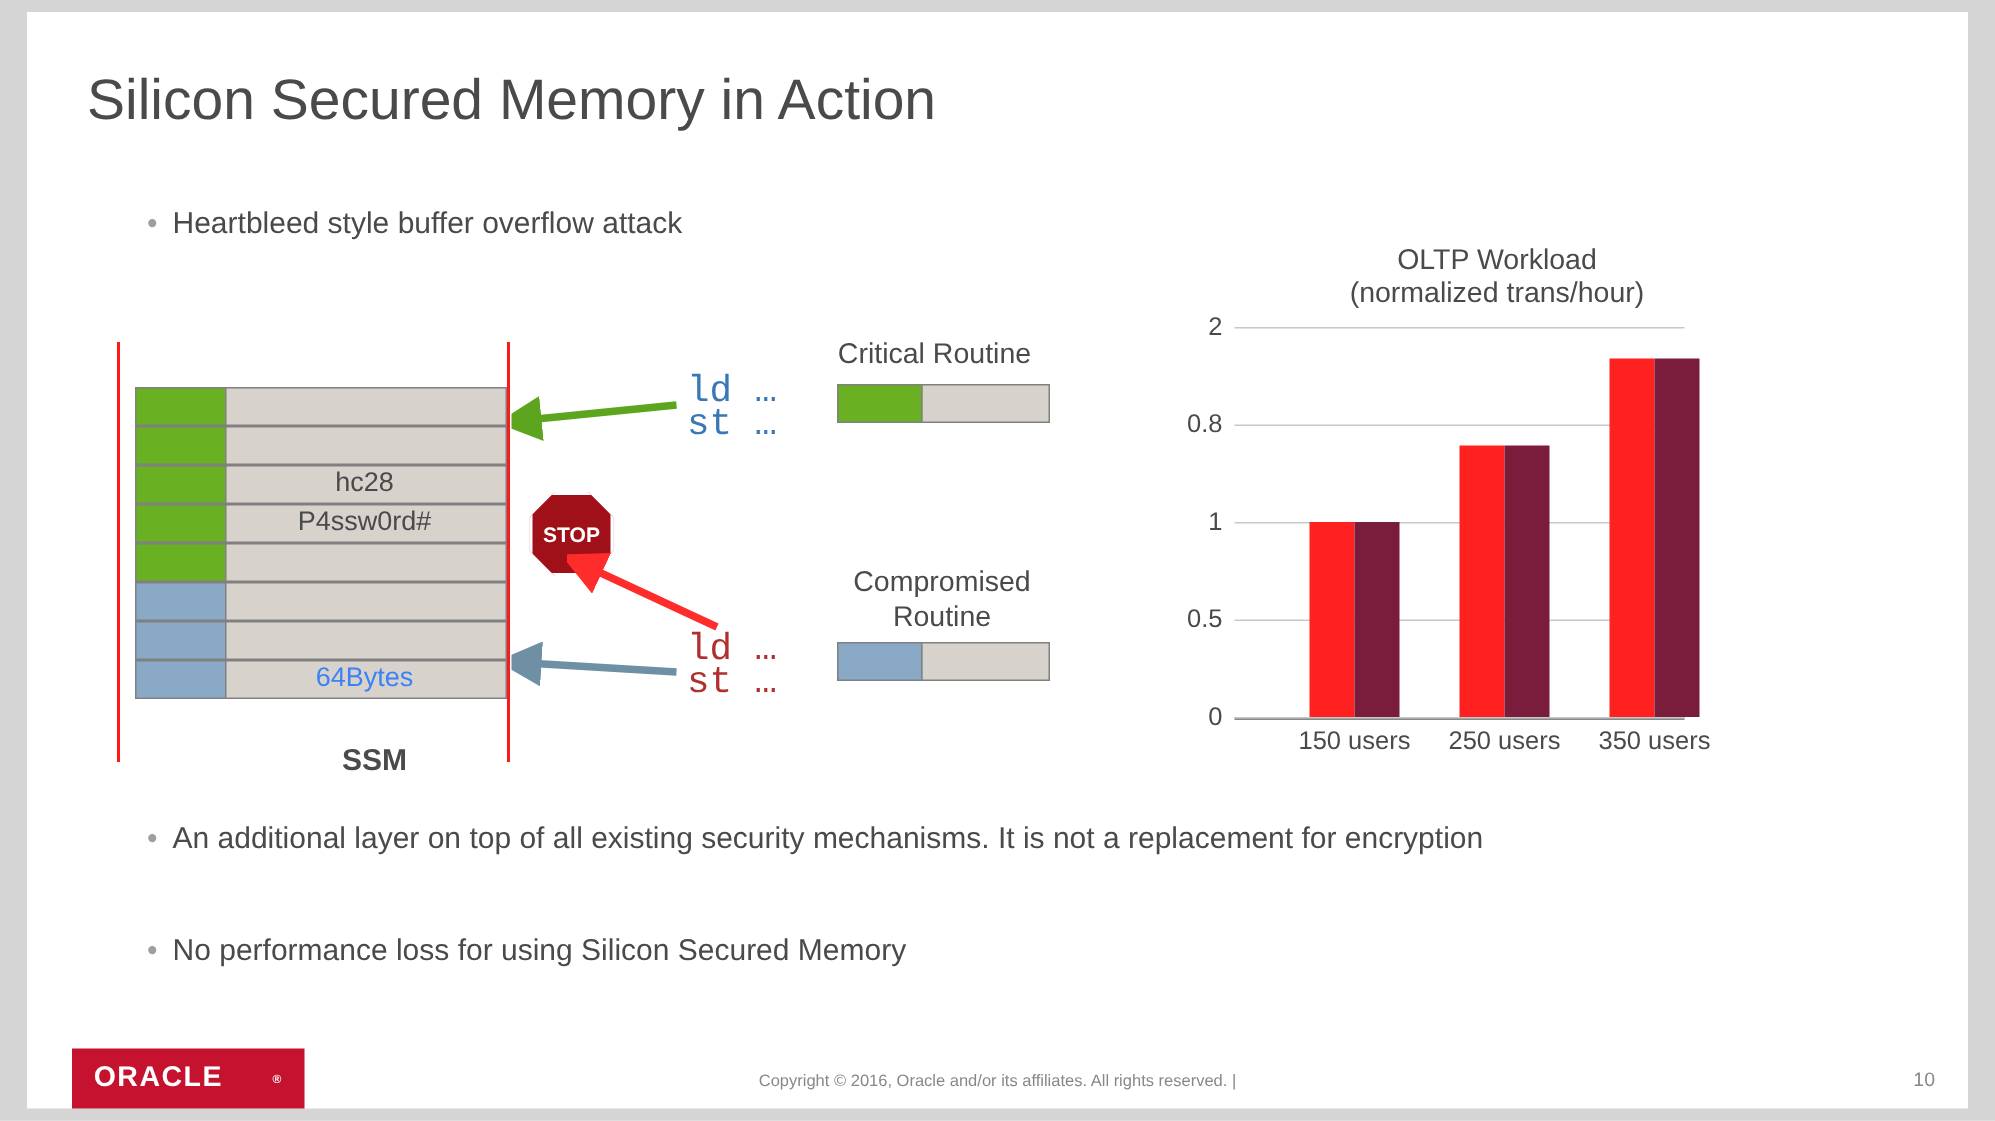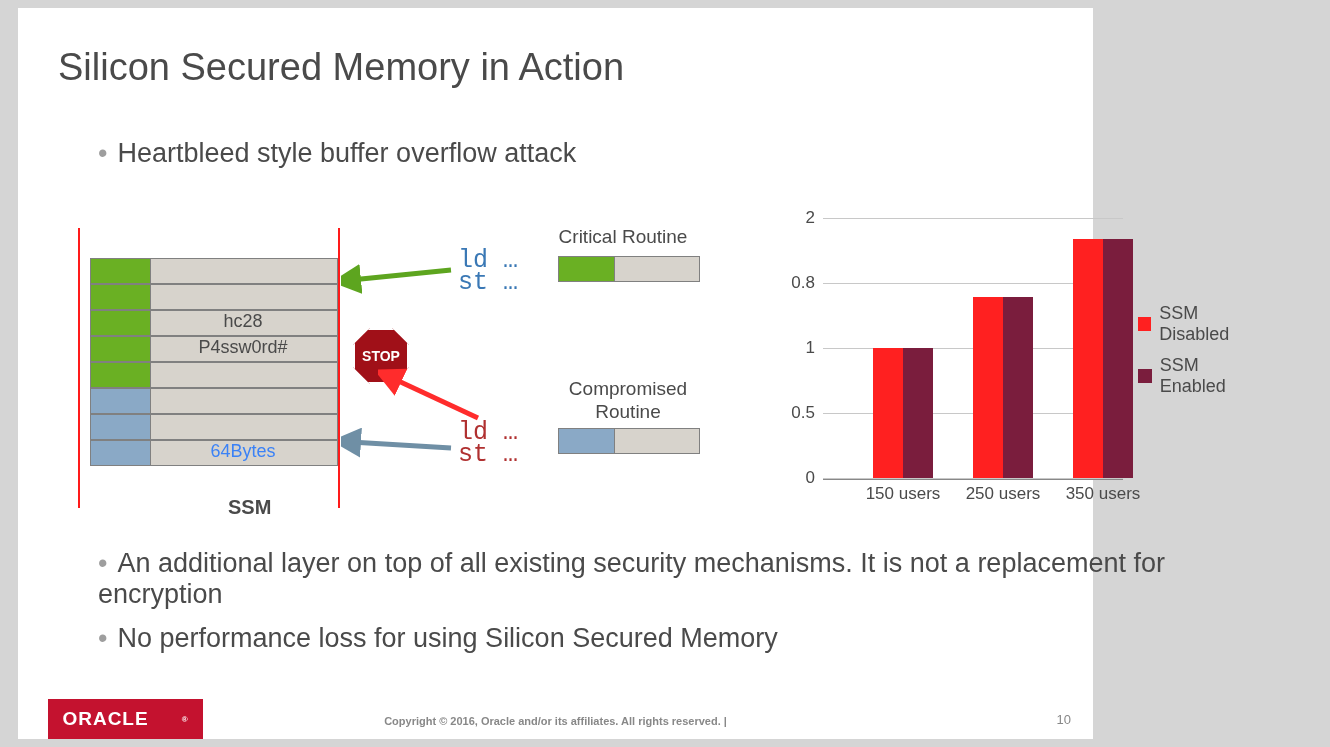--- a/index.html
+++ b/index.html
@@ -1,24 +1,24 @@
 <!DOCTYPE html>
 <html><head>
 <meta charset="utf-8">
 <style>
   html,body{margin:0;padding:0;font-family:"Segoe UI",Arial,sans-serif;background:#d5d5d5;}
   .stage{width:1330px;height:747px;position:relative;background:#d5d5d5;}
-  .slide{position:absolute;left:18px;top:8px;width:1040px;height:731px;background:#ffffff;padding-left:35px;}
+  .slide{position:absolute;left:18px;top:8px;width:1294px;height:731px;background:#ffffff;}
   .title{position:absolute;left:40px;top:38px;font-size:38px;font-weight:300;color:#4a4a4a;}
-  .bullet{position:absolute;color:#4a4a4a;font-size:27px;font-weight:300;}
+  .bullet{position:absolute;color:#4a4a4a;font-size:20px;font-weight:300;}
   .bullet .dot{color:#9e9e9e;margin-right:10px;}
   .footer-bar{position:absolute;left:0;bottom:0;width:100%;height:42px;}
   .oracle-badge{position:absolute;left:30px;bottom:0;width:155px;height:40px;background:#c4122f;color:#fff;display:flex;align-items:center;justify-content:center;font-weight:700;font-size:19px;letter-spacing:1px;font-family:Arial,sans-serif;gap:31px;}
   .oracle-badge sup{font-size:8px;margin-left:2px;}
-  .copyright{position:absolute;bottom:12px;left:0;width:100%;text-align:center;font-size:11px;color:#888;font-weight:bold;}
+  .copyright{position:absolute;bottom:12px;left:0;width:100%;text-align:center;font-size:11px;color:#888;}
   .pagenum{position:absolute;right:22px;bottom:12px;font-size:13px;color:#888;}
   
   .diagram{position:absolute;left:60px;top:220px;width:640px;height:300px;}
   .redline{position:absolute;width:2px;background:#ff1a1a;}
   .memrow{position:absolute;height:24px;border:1px solid #808080;background:#d7d3cc;}
   .tag{position:absolute;width:60px;height:24px;border:1px solid #808080;}
   .tag.green{background:#6ab023;}
   .tag.blue{background:#8aa9c6;}
   .rowlabel{position:absolute;width:180px;text-align:center;font-size:18px;color:#4a4a4a;}
   .ssm-label{position:absolute;font-size:20px;font-weight:600;color:#4a4a4a;}
@@ -116,50 +116,41 @@
     <defs>
             <marker id="ab" markerWidth="10" markerHeight="10" refX="2" refY="3" orient="auto">
               <path d="M0,0 L6,3 L0,6 Z" fill="#6f8fa5"></path>
             </marker>
           </defs>
     <line x1="110" y1="20" x2="10" y2="14" stroke="#6f8fa5" stroke-width="5" marker-end="url(#ab)"></line>
   </svg>
 </div>
 
 <div class="chart">
+  <div class="chart-title" id="chart-title">OLTP Workload<br>(normalized trans/hour)</div>
   <div class="plot" id="plot">
           <div class="grid" style="top: 260px;"></div>
           <div class="ytick" style="top: 260px;">0</div>
           <div class="grid" style="top: 195px;"></div>
           <div class="ytick" style="top: 195px;">0.5</div>
           <div class="grid" style="top: 130px;"></div>
           <div class="ytick" style="top: 130px;">1</div>
           <div class="grid" style="top: 65px;"></div>
           <div class="ytick" style="top: 65px;">0.8</div>
           <div class="grid" style="top: 0px;"></div>
           <div class="ytick" style="top: 0px;">2</div>
           <div class="bar red" style="height: 130px; left: 50px; background: rgb(255, 32, 32);"></div>
           <div class="bar maroon" style="height: 130px; left: 80px; background: rgb(122, 29, 61);"></div>
           <div class="xcat" style="left: 80px;">150 users</div>
           <div class="bar red" style="height: 180.7px; left: 150px; background: rgb(255, 32, 32);"></div>
           <div class="bar maroon" style="height: 180.7px; left: 180px; background: rgb(122, 29, 61);"></div>
           <div class="xcat" style="left: 180px;">250 users</div>
           <div class="bar red" style="height: 239.2px; left: 250px; background: rgb(255, 32, 32);"></div>
           <div class="bar maroon" style="height: 239.2px; left: 280px; background: rgb(122, 29, 61);"></div>
           <div class="xcat" style="left: 280px;">350 users</div>
-        </div>
-  <div class="legend" id="legend">
-          <div class="legend-row">
-            <div class="swatch" style="background: rgb(255, 32, 32);"></div>
-            <span>SSM Disabled</span>
-          </div>
-          <div class="legend-row">
-            <div class="swatch" style="background: rgb(122, 29, 61);"></div>
-            <span>SSM Enabled</span>
-          </div>
         </div>
 </div>
 
 <div class="bullet" style="left:80px;top:615px;width:1100px;">
   <span class="dot">•</span><span>No performance loss for using Silicon Secured Memory</span>
 </div>
 <div class="bullet" style="left:80px;top:540px;width:1100px;line-height:1.15;">
   <span class="dot">•</span><span>An additional layer on top of all existing security mechanisms.  It is not a replacement for encryption</span>
 </div>
 

